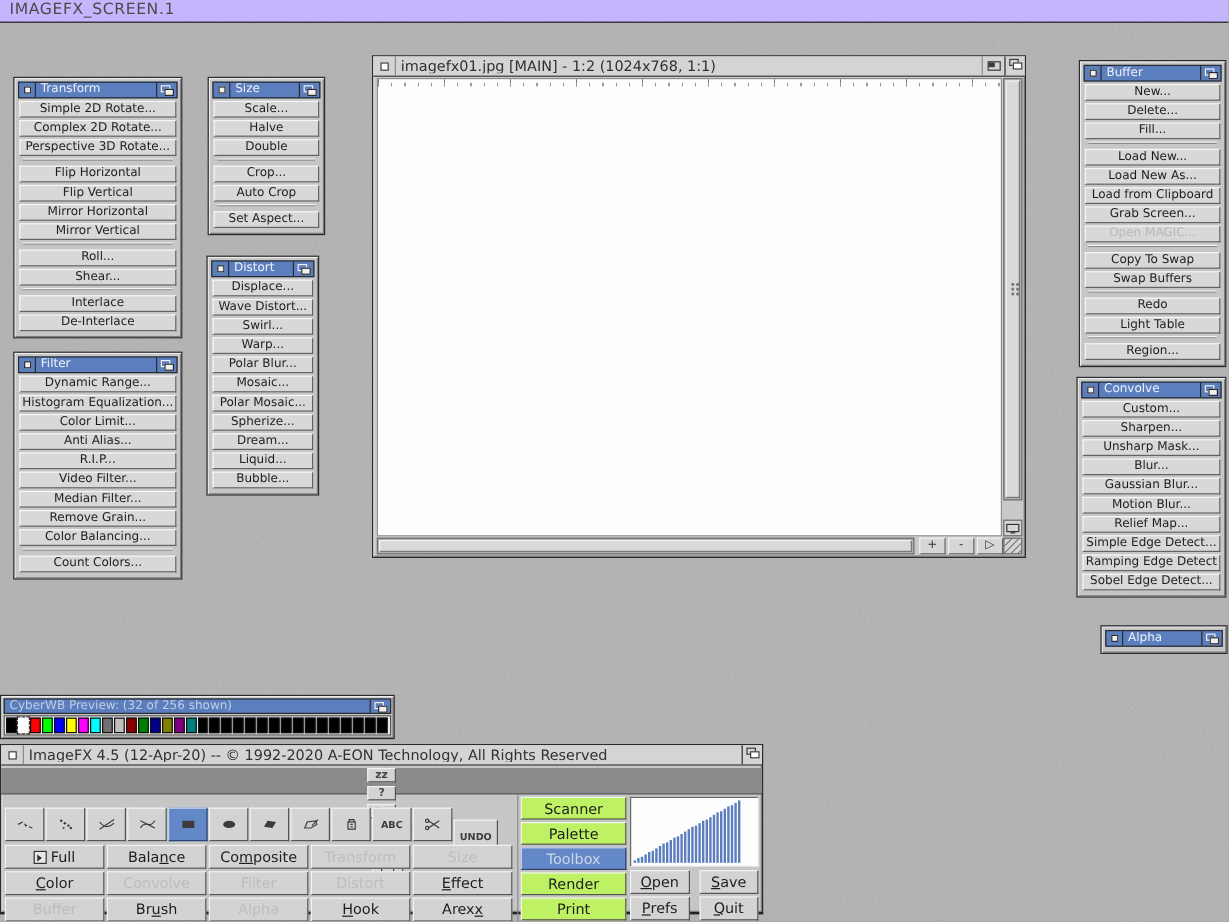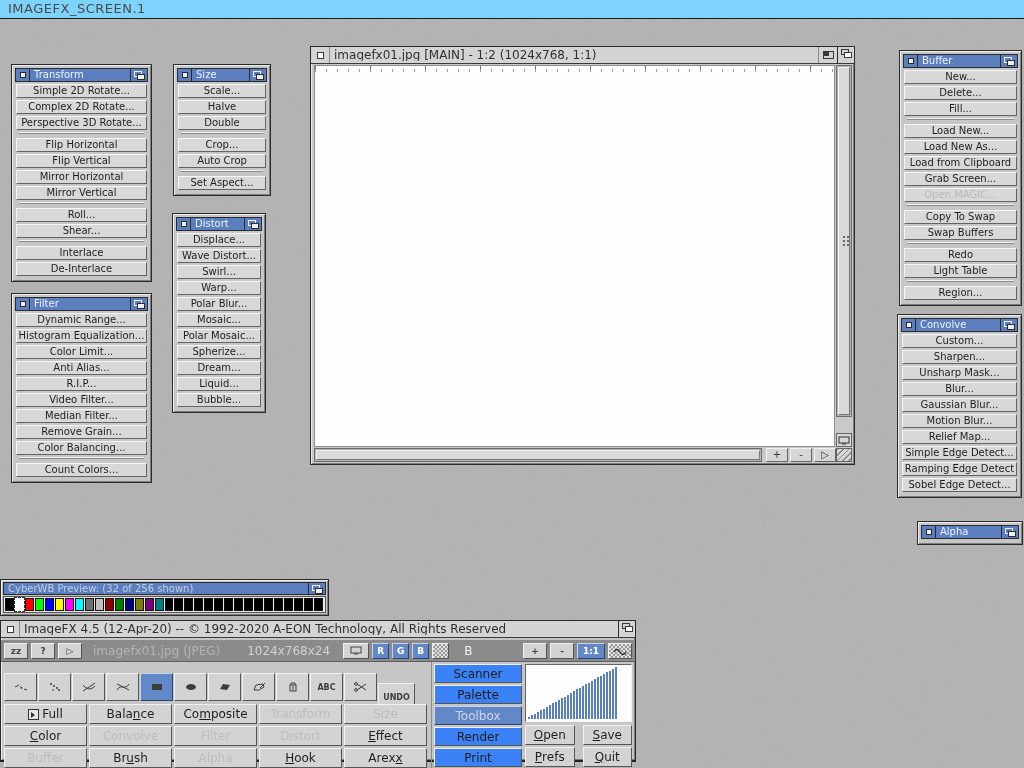--- a/index.html
+++ b/index.html
@@ -1,21 +1,21 @@
 <!DOCTYPE html>
 <html><head>
 <meta charset="utf-8">
 <style>
 *{box-sizing:border-box;margin:0;padding:0;}
 html,body{width:1024px;height:768px;overflow:hidden;}
 body{font-family:"DejaVu Sans","Liberation Sans",sans-serif;background:#a8a8a8;}
 .screen{position:relative;width:1024px;height:768px;background:#a8a8a8;overflow:hidden;}
 .texture{position:absolute;left:0;top:19px;width:1024px;height:749px;opacity:.45;pointer-events:none;z-index:0;}
 
-.sbar{position:absolute;left:0;top:0;width:1024px;height:19px;background:#7dd3fc;border-bottom:1px solid #1c1c1c;
+.sbar{position:absolute;left:0;top:0;width:1024px;height:19px;background:#c4b5fd;border-bottom:1px solid #1c1c1c;
  font-size:13px;line-height:18px;color:#4a4a4a;padding-left:8px;letter-spacing:.5px;z-index:5;}
 
 .win{position:absolute;background:#c6c6c6;border:1px solid #2b2b2b;
  box-shadow:inset 1px 1px 0 #ececec, inset -1px -1px 0 #7d7d7d;padding:3px;z-index:2;}
 .win-tb{height:14px;background:#5b7ebe;border:1px solid #2b2b2b;display:flex;align-items:center;margin-bottom:2px;}
 .win-title{flex:1;color:#eef1f8;font-size:10px;line-height:12px;padding-left:4px;white-space:nowrap;overflow:hidden;}
 .win-title.ghosted{color:#c2cde4;}
 .gad{height:100%;display:flex;align-items:center;justify-content:center;}
 .gad-close{width:14px;border-right:1px solid #2b2b2b;}
 .gad-close .bx{width:6px;height:6px;background:#f0f0f0;border:1px solid #2b2b2b;}
@@ -66,21 +66,21 @@
 .mw-resize{position:absolute;right:0;bottom:0;width:16px;height:14px;border:1px solid #666;
  background:repeating-linear-gradient(135deg,#8a8a8a 0 1px,#d6d6d6 1px 4px);}
 
 #cwb{left:0;top:579px;width:329px;padding:2px;}
 #cwb .win-tb{margin-bottom:1px;height:13px;}
 .swatches{display:flex;background:#e9e9e9;border:1px solid #555;padding:1px;height:17px;}
 .sw{width:9px;height:13px;margin-right:1px;border:1px solid #111;}
 .sw.sel{border:1px dashed #fff;outline:1px dashed #333;}
 
 #toolbar{left:0;top:620px;width:636px;height:142px;padding:0;background:#c6c6c6;border-bottom:2px solid #222;}
-.status-row{height:22px;background:#8b8b8b;border-bottom:1px solid #5e5e5e;display:flex;align-items:center;padding:0 3px;gap:3px;}
+.status-row{height:22px;background:#8b8b8b;border-bottom:1px solid #5e5e5e;display:flex;align-items:center;padding:0 3px;gap:3px;flex-direction:column;}
 .sbtn{height:16px;background:#d3d3d3;border:1px solid #f2f2f2;border-right-color:#555;border-bottom-color:#555;
  font-size:9px;font-weight:bold;color:#444;display:flex;align-items:center;justify-content:center;}
 .w24{width:24px;}
 .ghost-txt{color:#b4b4b4;font-size:12px;}
 .dim-txt{color:#d2d2d2;font-size:12px;}
 .chan{width:17px;height:16px;background:#6288c8;border:1px solid #c6d2ea;border-right-color:#2d4470;border-bottom-color:#2d4470;
  font-size:9px;font-weight:bold;color:#fff;display:flex;align-items:center;justify-content:center;}
 .checker{background-color:#e0e0e0;
  background-image:linear-gradient(45deg,#9a9a9a 25%,transparent 25%,transparent 75%,#9a9a9a 75%),
  linear-gradient(45deg,#9a9a9a 25%,transparent 25%,transparent 75%,#9a9a9a 75%);
@@ -97,21 +97,21 @@
 .tool.sel{background:#6288c8;border-color:#c6d2ea #2d4470 #2d4470 #c6d2ea;}
 .tool.wide{width:37px;margin-top:20px;}
 .cgrid{display:grid;grid-template-columns:repeat(5,85px);grid-auto-rows:22px;padding-left:3px;}
 .cbtn{margin:1px 2px 1px 0;background:#d3d3d3;border:1px solid #f2f2f2;border-right-color:#555;border-bottom-color:#555;
  font-size:12px;color:#1e1e1e;display:flex;align-items:center;justify-content:center;gap:3px;}
 .cbtn.ghost{color:#bdbdbd;}
 .popup-ic{width:11px;height:11px;border:1px solid #333;border-right:1px solid #333;position:relative;background:#e8e8e8;}
 .popup-ic:after{content:"";position:absolute;left:2px;top:2px;border-left:4px solid #333;border-top:3px solid transparent;border-bottom:3px solid transparent;}
 .tb-right{flex:1;display:flex;padding-top:2px;border-left:1px solid #8a8a8a;}
 .vcol{width:92px;display:flex;flex-direction:column;padding:0 2px;}
-.vbtn{height:19px;margin:0 0 2px;background:#3b82f6;border:1px solid #f2f2f2;border-right-color:#555;border-bottom-color:#555;
+.vbtn{height:19px;margin:0 0 2px;background:#bef264;border:1px solid #f2f2f2;border-right-color:#555;border-bottom-color:#555;
  font-size:12px;color:#1e1e1e;display:flex;align-items:center;justify-content:center;}
 .vbtn.sel{background:#6288c8;color:#cdd6ea;border-color:#c6d2ea #2d4470 #2d4470 #c6d2ea;}
 .rcol{flex:1;display:flex;flex-direction:column;padding:0 3px 0 1px;}
 .gauge{height:58px;background:#fdfdfd;border:1px solid #666;border-bottom-color:#f2f2f2;border-right-color:#f2f2f2;
  display:flex;align-items:flex-end;gap:1px;padding:2px;margin-bottom:3px;}
 .gauge .bar{width:2px;background:#5b7ebe;}
 .acts{display:grid;grid-template-columns:1fr 1fr;grid-auto-rows:20px;gap:2px 8px;}
 .abtn{background:#d3d3d3;border:1px solid #f2f2f2;border-right-color:#555;border-bottom-color:#555;
  font-size:12px;color:#1e1e1e;display:flex;align-items:center;justify-content:center;}
 u{text-underline-offset:1px;}

